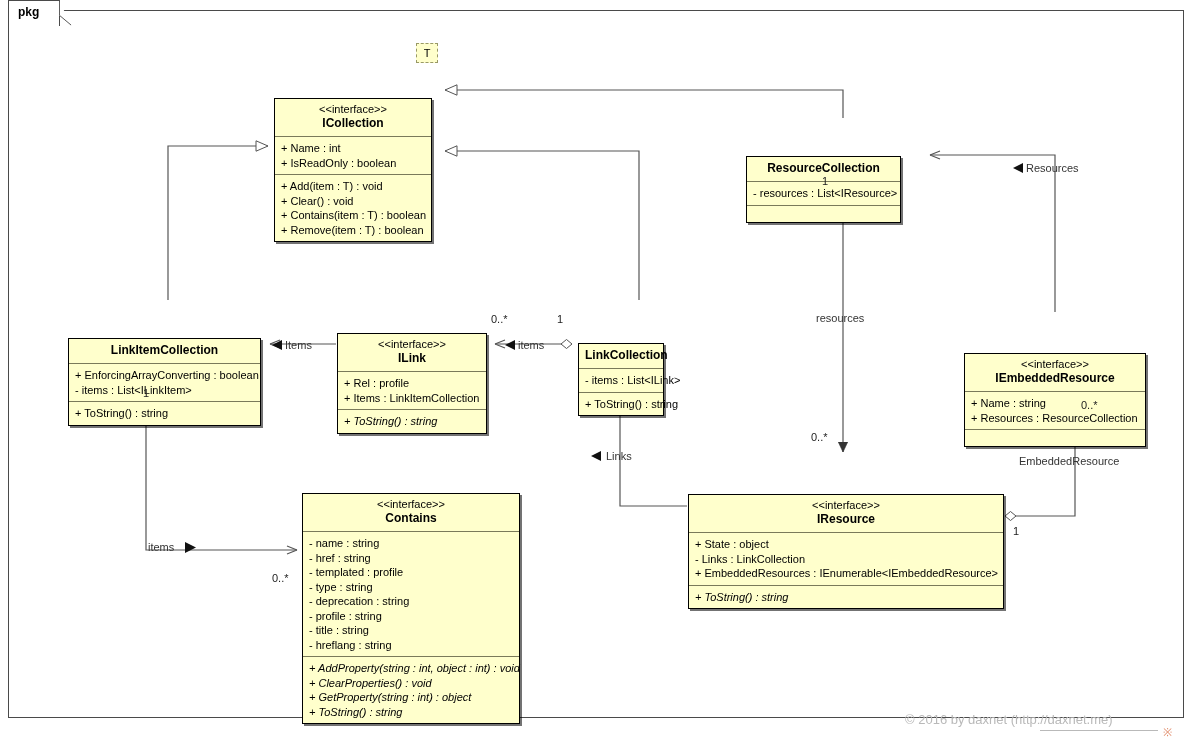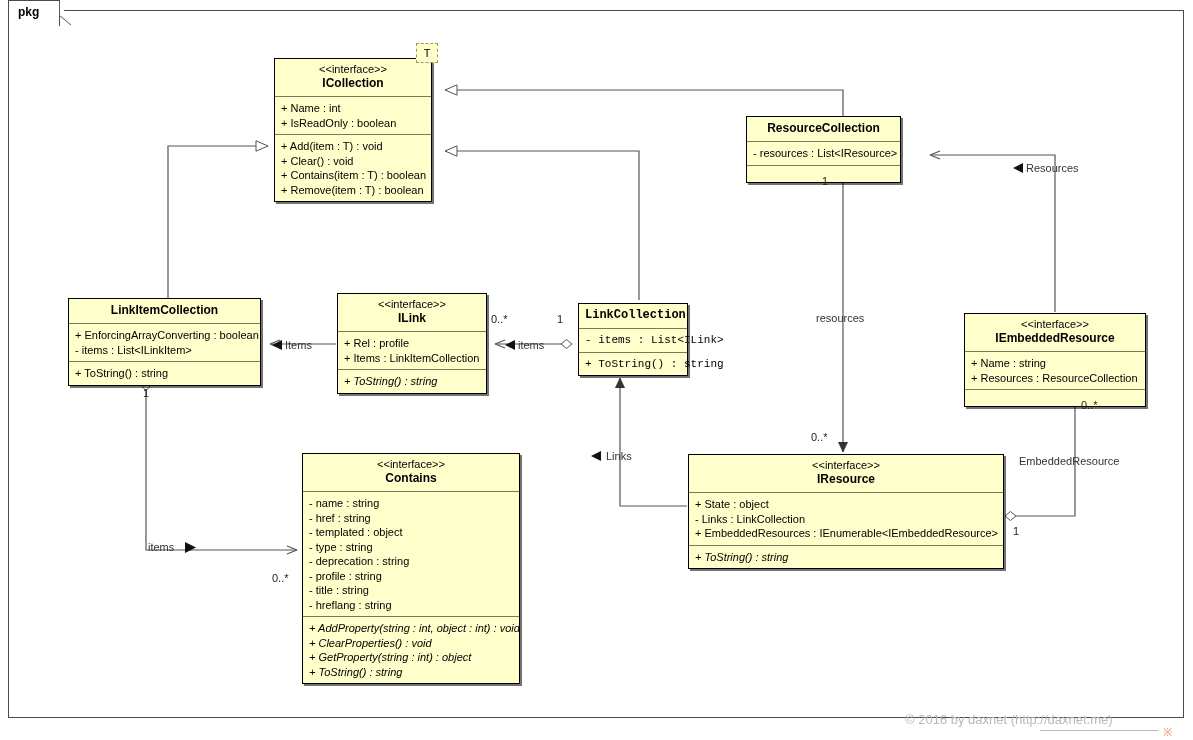--- a/index.html
+++ b/index.html
@@ -8,21 +8,21 @@
 
   
   #pkg-frame{position:absolute;left:8px;top:10px;width:1176px;height:708px;border:1px solid #4a4a4a;box-sizing:border-box;background:transparent;}
   #pkg-tab{position:absolute;left:8px;top:0px;width:52px;height:26px;box-sizing:border-box;background:#ffffff;
            border:1px solid #4a4a4a;border-bottom:none;}
   #pkg-tab-label{position:absolute;left:18px;top:5px;font-size:12px;font-weight:bold;color:#000;}
   #pkg-tab-diag{position:absolute;left:59px;top:0px;width:13px;height:26px;overflow:hidden;}
 
   
   .uml{position:absolute;background:#ffffcc;border:1px solid #000;box-sizing:border-box;
-       box-shadow:2px 2px 0 rgba(0,0,0,0.55);}
+       box-shadow:2px 2px 0 rgba(0,0,0,0.55);margin-top:40px;}
   .uml .hdr{padding:4px 6px 5px 6px;text-align:center;border-bottom:1px solid #7a7a5a;}
   .uml .stereo{font-size:11px;color:#000;line-height:13px;}
   .uml .cname{font-size:12px;font-weight:bold;color:#000;line-height:15px;}
   .uml .comp{padding:4px 6px;border-bottom:1px solid #7a7a5a;}
   .uml .comp:last-child{border-bottom:none;}
   .uml .comp.empty{height:12px;padding:2px 6px;}
   .uml .mem{font-size:11px;color:#000;line-height:14.5px;white-space:nowrap;}
   .uml .mem.it{font-style:italic;}
 
   
@@ -186,21 +186,21 @@
     </div>
     <div class="comp">
       <div class="mem">+ Rel : profile</div>
       <div class="mem">+ Items : LinkItemCollection</div>
     </div>
     <div class="comp">
       <div class="mem it">+ ToString() : string</div>
     </div>
   </div>
 
-  <div class="uml" id="c-linkcollection" style="left:578px;top:303px;width:110px;font-family:Liberation Mono, monospace;">
+  <div class="uml" id="c-linkcollection" style="left:578px;top:303px;width:86px;">
     <div class="hdr">
       <div class="cname">LinkCollection</div>
     </div>
     <div class="comp">
       <div class="mem">- items : List&lt;ILink&gt;</div>
     </div>
     <div class="comp">
       <div class="mem">+ ToString() : string</div>
     </div>
   </div>
@@ -218,21 +218,21 @@
   </div>
 
   <div class="uml" id="c-ilinkitem" style="left:302px;top:453px;width:218px;">
     <div class="hdr">
       <div class="stereo">&lt;&lt;interface&gt;&gt;</div>
       <div class="cname">Contains</div>
     </div>
     <div class="comp">
       <div class="mem">- name : string</div>
       <div class="mem">- href : string</div>
-      <div class="mem">- templated : object</div>
+      <div class="mem">- templated : profile</div>
       <div class="mem">- type : string</div>
       <div class="mem">- deprecation : string</div>
       <div class="mem">- profile : string</div>
       <div class="mem">- title : string</div>
       <div class="mem">- hreflang : string</div>
     </div>
     <div class="comp">
       <div class="mem it">+ AddProperty(string : int, object : int) : void</div>
       <div class="mem it">+ ClearProperties() : void</div>
       <div class="mem it">+ GetProperty(string : int) : object</div>

